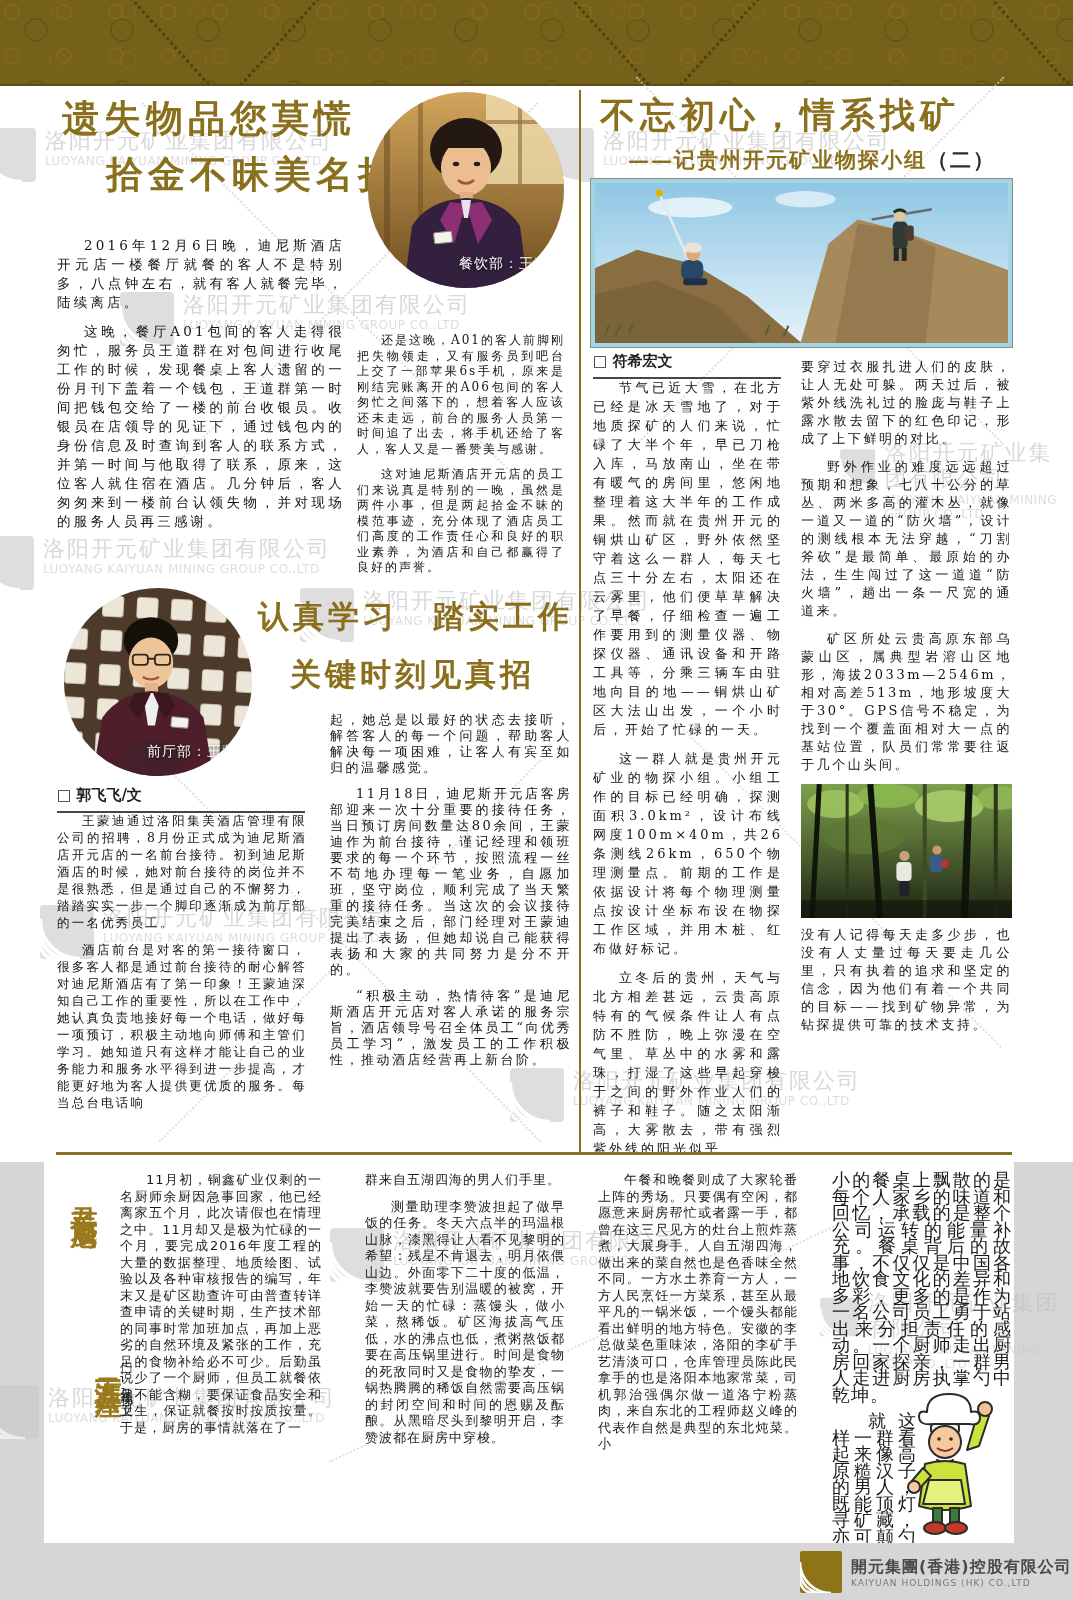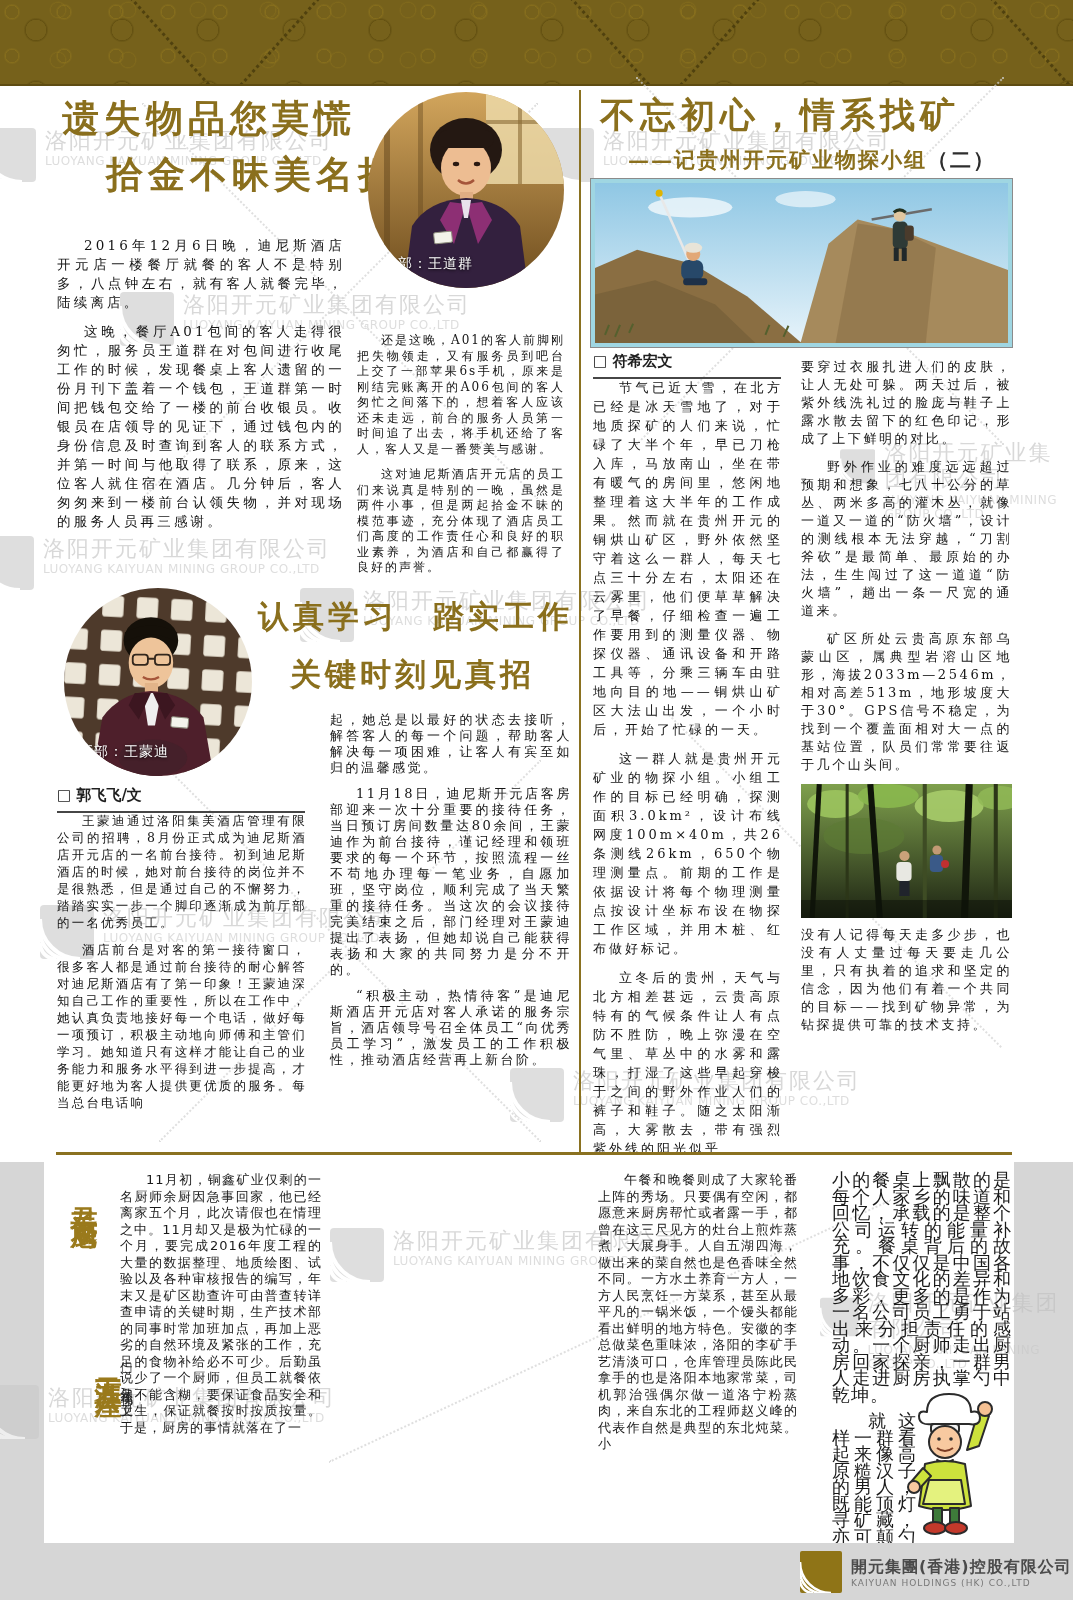--- a/index.html
+++ b/index.html
@@ -43,21 +43,21 @@
   .mR{font-size:13px;letter-spacing:2.5px;line-height:16px;width:242px;}
   .g1{font-size:13px;letter-spacing:3px;line-height:19px;width:190px;}
   .g2{font-size:13px;letter-spacing:2.6px;line-height:18px;width:211px;}
   .kcol{font-family:"DejaVu Sans","Liberation Sans",sans-serif;font-size:13px;letter-spacing:1px;
     line-height:16.5px;font-weight:500;color:#1a1a1a;}
   .kcol p{margin-bottom:10px;}
 
   
   .circle{position:absolute;border-radius:50%;overflow:hidden;z-index:2;}
   .circle svg{display:block;}
-  .circ-cap{position:absolute;left:0;right:0;bottom:15px;text-align:left;color:#fff;
+  .circ-cap{position:absolute;left:0;right:0;bottom:15px;text-align:right;color:#fff;
     font-family:"DejaVu Sans","Liberation Sans",sans-serif;font-size:14px;letter-spacing:1px;
     text-shadow:0 1px 3px rgba(0,0,0,.9);z-index:3;}
   #photo-mountain{left:591px;top:179px;width:421px;height:168px;border:4px solid #9fd6e2;
     outline:1px solid #8b8b8b;background:#bcd8e8;z-index:2;}
   #photo-mountain svg{display:block;width:100%;height:100%;}
   .inline-photo{width:100%;height:134px;margin:2px 0 8px;display:block;}
 
   
   #div-v{left:579px;top:90px;width:2px;height:1062px;background:#8a7120;z-index:2;}
   #div-h{left:56px;top:1152px;width:956px;height:3px;background:#8a7120;z-index:2;}
@@ -425,20 +425,24 @@
   <div class="abs" id="div-v"></div>
   <div class="abs" id="div-h"></div>
 
   <div class="vt" style="left:66px;top:1186px;">君子远庖厨？</div>
   <div class="vt" style="left:90px;top:1356px;">天涯共一屋</div>
   <div id="k-author" style="left:118px;top:1360px;">□ 李现伟/文</div>
 
   <div class="col kcol" style="left:120px;top:1172px;width:202px;">
     <p>11月初，铜鑫矿业仅剩的一名厨师余厨因急事回家，他已经离家五个月，此次请假也在情理之中。11月却又是极为忙碌的一个月，要完成2016年度工程的大量的数据整理、地质绘图、试验以及各种审核报告的编写，年末又是矿区勘查许可由普查转详查申请的关键时期，生产技术部的同事时常加班加点，再加上恶劣的自然环境及紧张的工作，充足的食物补给必不可少。后勤虽说少了一个厨师，但员工就餐依然不能含糊，要保证食品安全和卫生，保证就餐按时按质按量。于是，厨房的事情就落在了一</p>
   </div>
+  <div class="col kcol" style="left:365px;top:1172px;width:200px;">
+    <p class="cont">群来自五湖四海的男人们手里。</p>
+    <p>测量助理李赞波担起了做早饭的任务。冬天六点半的玛温根山脉，漆黑得让人看不见黎明的希望：残星不肯退去，明月依偎山边。外面零下二十度的低温，李赞波就要告别温暖的被窝，开始一天的忙碌：蒸馒头，做小菜，熬稀饭。矿区海拔高气压低，水的沸点也低，煮粥熬饭都要在高压锅里进行。时间是食物的死敌同时又是食物的挚友，一锅热腾腾的稀饭自然需要高压锅的封闭空间和时间的恩赐及酝酿。从黑暗尽头到黎明开启，李赞波都在厨房中穿梭。</p>
+  </div>
   <div class="col kcol" style="left:598px;top:1172px;width:200px;">
     <p>午餐和晚餐则成了大家轮番上阵的秀场。只要偶有空闲，都愿意来厨房帮忙或者露一手，都曾在这三尺见方的灶台上煎炸蒸煮，大展身手。人自五湖四海，做出来的菜自然也是色香味全然不同。一方水土养育一方人，一方人民烹饪一方菜系，甚至从最平凡的一锅米饭，一个馒头都能看出鲜明的地方特色。安徽的李总做菜色重味浓，洛阳的李矿手艺清淡可口，仓库管理员陈此民拿手的也是洛阳本地家常菜，司机郭治强偶尔做一道洛宁粉蒸肉，来自东北的工程师赵义峰的代表作自然是典型的东北炖菜。小</p>
   </div>
   <div class="col kcol" style="left:832px;top:1172px;width:180px;font-size:18px;">
     <p class="cont">小的餐桌上飘散的是每个人家乡的味道和回忆，承载的是整个公司运转的能量补充。餐桌背后的故事，不仅仅是中国各地饮食文化的差异和多彩，更多的是作为一名公司员工勇于站出来分担责任的感动。一个厨师走出厨房回家探亲，一群男人走进厨房执掌勺中乾坤。</p>
     <p><span class="chef-spacer"></span><span>就这样一群看起来像高原糙汉子的男人，既能顶灯寻矿藏，亦可颠勺烹佳肴。曾有人断章取义说“君子远庖厨”，可在我看来，这群走进厨房的男人，才是于家于公司于社会最负责任的人。</span></p>
   </div>
 
   <svg class="abs" id="chef" viewBox="0 0 112 152">
     <g stroke="#2b2b2b" stroke-width="2" stroke-linejoin="round">

